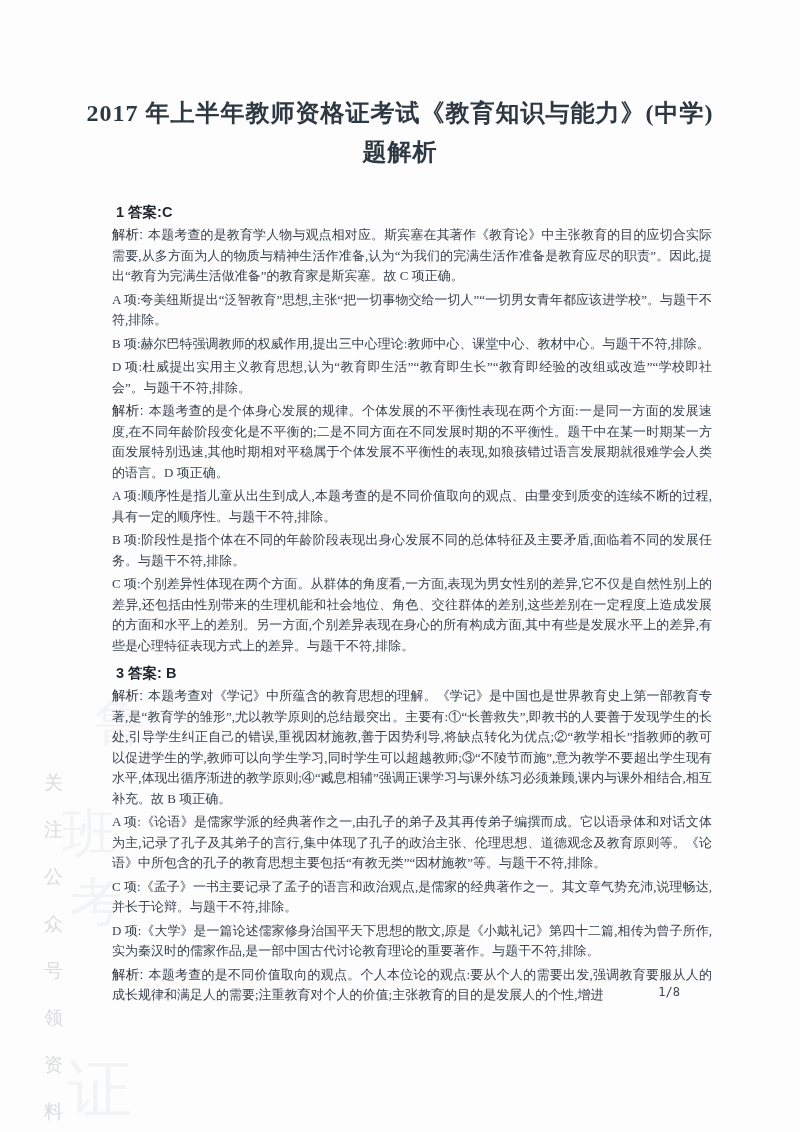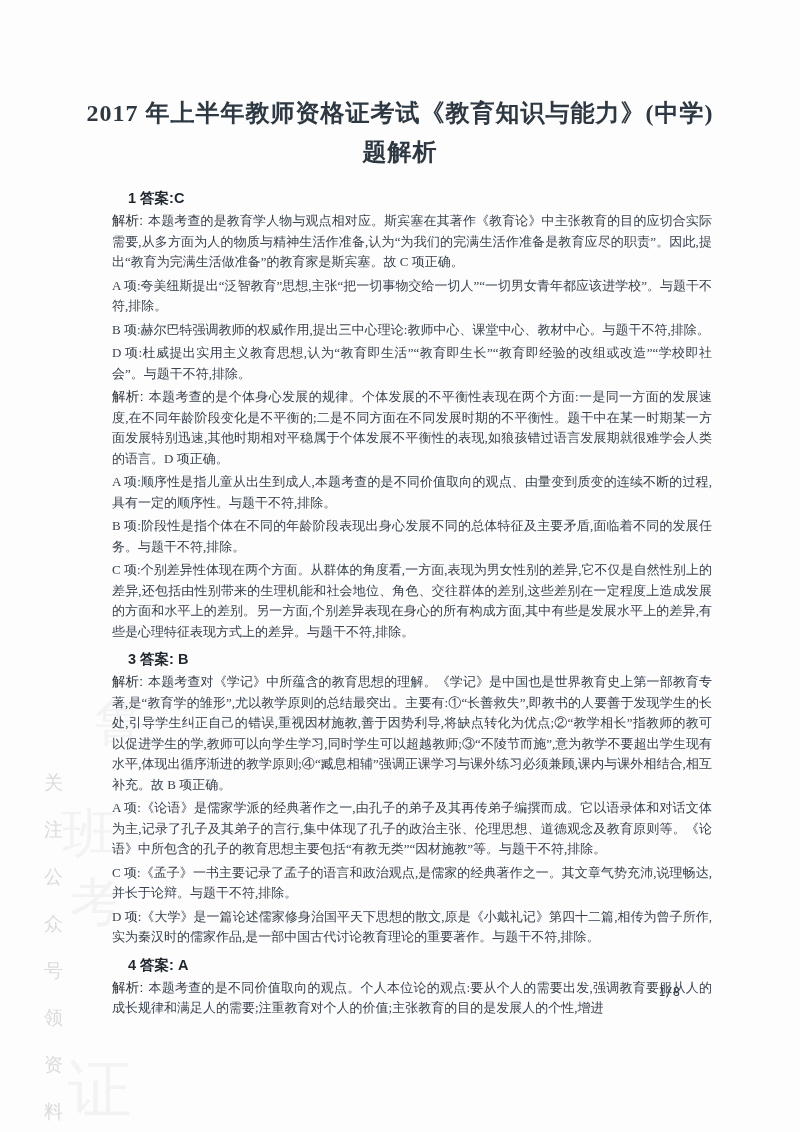--- a/index.html
+++ b/index.html
@@ -5,41 +5,41 @@
   html,body{margin:0;padding:0;background:#ffffff;}
   .page{
     position:relative;
     width:800px;height:1132px;
     background:#fdfdfd;
     overflow:hidden;
     font-family:"Liberation Serif", serif;
     color:#39424e;
   }
   .title{
-    margin:94px auto 16px;
+    margin:94px auto 30px;
     width:640px;
     text-align:center;
     font-size:24px;
     line-height:39px;
     font-weight:700;
     letter-spacing:1px;
     color:#2e3842;
   }
   .content{
     margin:0 88px 0 112px;
     position:relative;
     z-index:2;
   }
   .qa{margin:0;}
   .answer{
     font-family:"Liberation Sans", sans-serif;
     font-size:14.5px;
     font-weight:700;
     color:#1f262e;
-    margin:7px 0 2px 16px;
+    margin:7px 0 2px 4px;
     line-height:20px;
   }
   p.para{
     margin:3px 0;
     font-size:13px;
     line-height:20.5px;
     text-align:justify;
     color:#39424e;
   }
   .plabel{
@@ -126,20 +126,19 @@
         <p class="para">C 项:个别差异性体现在两个方面。从群体的角度看,一方面,表现为男女性别的差异,它不仅是自然性别上的差异,还包括由性别带来的生理机能和社会地位、角色、交往群体的差别,这些差别在一定程度上造成发展的方面和水平上的差别。另一方面,个别差异表现在身心的所有构成方面,其中有些是发展水平上的差异,有些是心理特征表现方式上的差异。与题干不符,排除。</p>
       </section>
       <section class="qa">
         <h2 class="answer">3 答案: B</h2>
         <p class="para"><b class="plabel">解析:</b>本题考查对《学记》中所蕴含的教育思想的理解。《学记》是中国也是世界教育史上第一部教育专著,是“教育学的雏形”,尤以教学原则的总结最突出。主要有:①“长善救失”,即教书的人要善于发现学生的长处,引导学生纠正自己的错误,重视因材施教,善于因势利导,将缺点转化为优点;②“教学相长”指教师的教可以促进学生的学,教师可以向学生学习,同时学生可以超越教师;③“不陵节而施”,意为教学不要超出学生现有水平,体现出循序渐进的教学原则;④“臧息相辅”强调正课学习与课外练习必须兼顾,课内与课外相结合,相互补充。故 B 项正确。</p>
         <p class="para">A 项:《论语》是儒家学派的经典著作之一,由孔子的弟子及其再传弟子编撰而成。它以语录体和对话文体为主,记录了孔子及其弟子的言行,集中体现了孔子的政治主张、伦理思想、道德观念及教育原则等。《论语》中所包含的孔子的教育思想主要包括“有教无类”“因材施教”等。与题干不符,排除。</p>
         <p class="para">C 项:《孟子》一书主要记录了孟子的语言和政治观点,是儒家的经典著作之一。其文章气势充沛,说理畅达,并长于论辩。与题干不符,排除。</p>
         <p class="para">D 项:《大学》是一篇论述儒家修身治国平天下思想的散文,原是《小戴礼记》第四十二篇,相传为曾子所作,实为秦汉时的儒家作品,是一部中国古代讨论教育理论的重要著作。与题干不符,排除。</p>
       </section>
       <section class="qa">
-        <h2 class="answer">4 答案: A</h2>
         <p class="para"><b class="plabel">解析:</b>本题考查的是不同价值取向的观点。个人本位论的观点:要从个人的需要出发,强调教育要服从人的成长规律和满足人的需要;注重教育对个人的价值;主张教育的目的是发展人的个性,增进</p>
       </section>
     </div>
 
   <div class="page-number">1/8</div>
 
 </div>
 
 </body></html>

